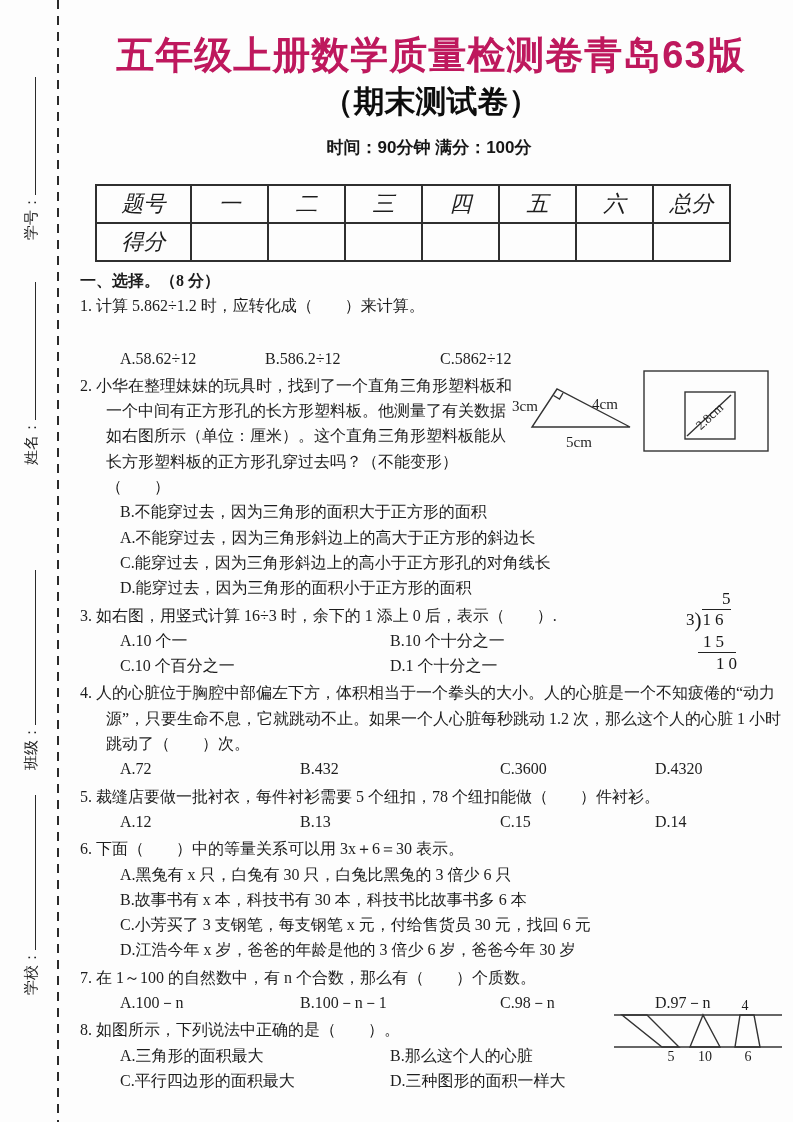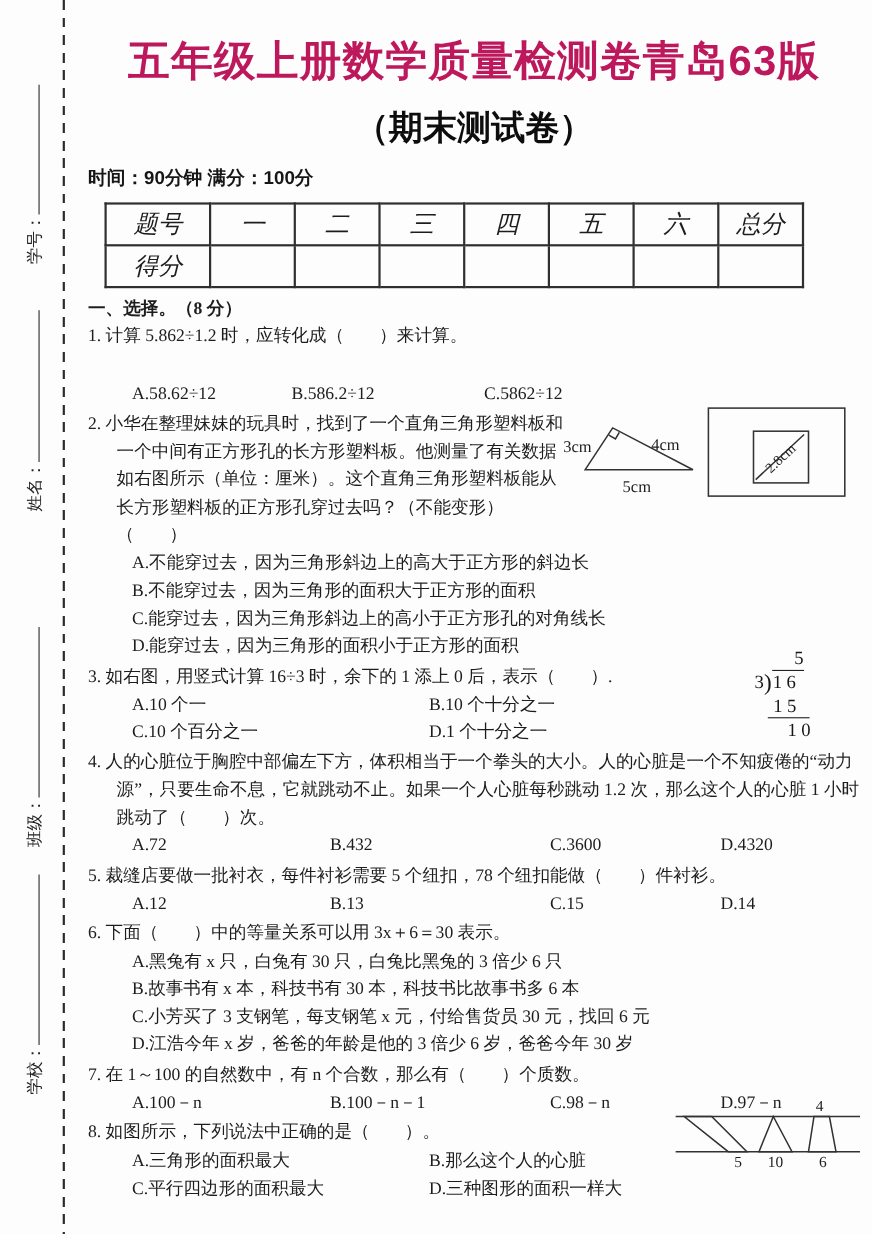--- a/index.html
+++ b/index.html
@@ -14,22 +14,22 @@
   .sf-blank { display:inline-block; border-bottom:1.6px solid #2a2a2a; height:14px; vertical-align:baseline; }
   .sf-1 { top:240px; } .sf-1 .sf-blank { width:118px; }
   .sf-2 { top:465px; } .sf-2 .sf-blank { width:138px; }
   .sf-3 { top:770px; } .sf-3 .sf-blank { width:155px; }
   .sf-4 { top:995px; } .sf-4 .sf-blank { width:155px; }
 
   
   .head { position:absolute; left:80px; top:30px; width:702px; text-align:center;
     font-family:"Liberation Sans","DejaVu Sans",sans-serif; }
   .title { font-size:38px; font-weight:700; letter-spacing:1px; color:#be185d; }
-  .subtitle { font-size:31px; font-weight:900; margin-top:14px; color:#0d0d0d; }
-  .meta { text-align:left; font-size:17px; font-weight:bold; margin-top:13px; padding-right:4px; color:#161616; }
+  .subtitle { font-size:31px; font-weight:900; color:#0d0d0d; }
+  .meta { text-align:center; font-size:17px; font-weight:bold; margin-top:13px; padding-right:4px; color:#161616; }
 
   
   .score-table { position:absolute; left:95px; top:184px; width:636px; border-collapse:collapse;
     table-layout:fixed; font-size:22px;font-style:italic; }
   .score-table th, .score-table td { border:2px solid #2f2f2f; height:38px; text-align:center;
     font-weight:normal; padding:0; }
   .score-table .c0 { width:15%; }
 
   
   .main { position:absolute; left:80px; top:268px; width:702px; font-size:16px; line-height:25.3px; }
@@ -134,22 +134,22 @@
         <polyline class="ln" points="43.5,30.5 49.5,34 53,28"></polyline>
         <text x="2" y="46" font-size="15">3cm</text>
         <text x="82" y="44" font-size="15">4cm</text>
         <text x="56" y="82" font-size="15">5cm</text>
         <rect class="ln" x="134" y="6" width="124" height="80"></rect>
         <rect class="ln" x="175" y="27" width="50" height="47"></rect>
         <line class="ln" x1="177" y1="71" x2="221" y2="30"></line>
         <text x="199" y="56" font-size="13" text-anchor="middle" transform="rotate(-43 199 51)">2.8cm</text>
       </svg>
       <div class="opts opts-list">
+        <div>B.不能穿过去，因为三角形的面积大于正方形的面积</div>
         <div>A.不能穿过去，因为三角形斜边上的高大于正方形的斜边长</div>
-        <div>B.不能穿过去，因为三角形的面积大于正方形的面积</div>
         <div>C.能穿过去，因为三角形斜边上的高小于正方形孔的对角线长</div>
         <div>D.能穿过去，因为三角形的面积小于正方形的面积</div>
       </div>
     </div>
 
     <div class="q">
       <div class="q-text q3-text">3. 如右图，用竖式计算 16÷3 时，余下的 1 添上 0 后，表示（　　）.</div>
       <div class="longdiv">
         <div class="ld-quotient">5</div>
         <div class="ld-row"><span class="ld-divisor">3</span><span class="ld-paren">)</span><span class="ld-dividend">16</span></div>

